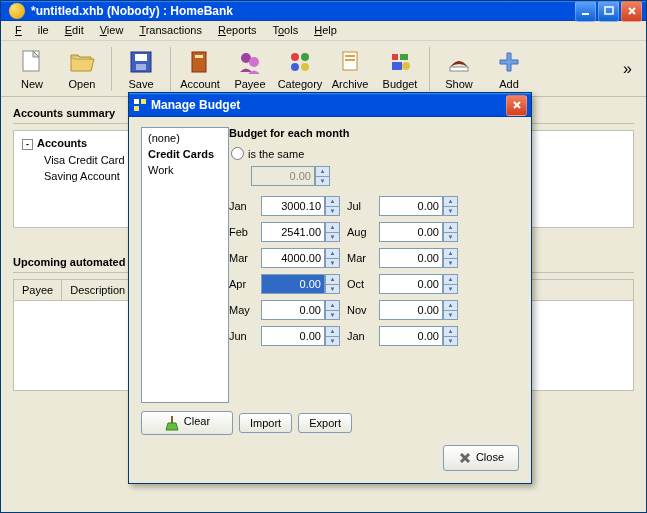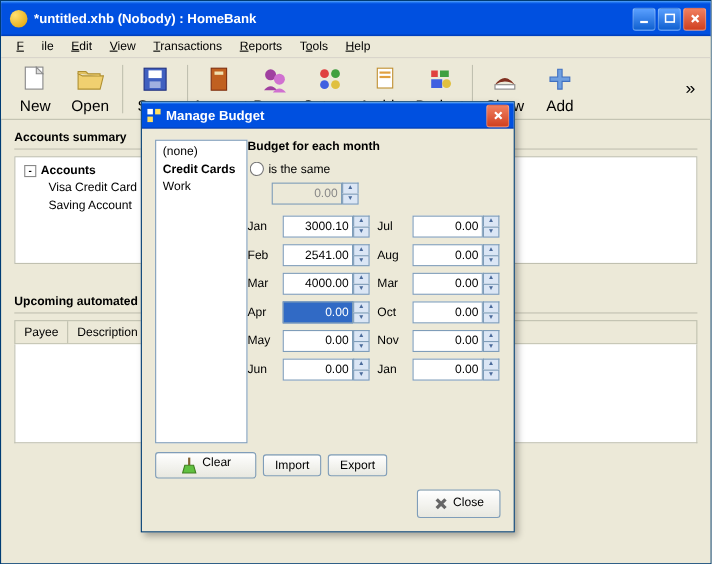--- a/index.html
+++ b/index.html
@@ -1,54 +1,54 @@
 <!DOCTYPE html>
 <html><head>
 <meta charset="utf-8">
 <style>
 * { box-sizing: border-box; margin: 0; padding: 0; font-family: Tahoma, sans-serif; font-size: 11px; }
 body { background: #ece9d8; width: 647px; height: 513px; overflow: hidden; position: relative; }
 
 
 .main-window { width: 647px; height: 513px; background: #ece9d8; border: 1px solid #003c74; }
-.titlebar { height: 32px; background: linear-gradient(to bottom, #3a95ff 0%, #0050e0 8%, #0050e0 92%, #003ab0 100%); display: flex; align-items: center; padding: 0 4px; }
+.titlebar { height: 20px; background: linear-gradient(to bottom, #3a95ff 0%, #0050e0 8%, #0050e0 92%, #003ab0 100%); display: flex; align-items: center; padding: 0 4px; }
 .titlebar-icon { width: 16px; height: 16px; margin: 0 4px; border-radius: 50%; background: radial-gradient(circle at 30% 30%, #ffe070, #e0a000); }
 .titlebar-text { color: white; font-weight: bold; flex: 1; padding-left: 2px; font-size: 12px; }
 .winbtns { display: flex; gap: 2px; }
 .winbtn { width: 21px; height: 21px; border-radius: 3px; border: 1px solid #fff4; display: flex; align-items: center; justify-content: center; color: white; font-weight: bold; font-size: 12px; cursor: pointer; }
 .winbtn.min, .winbtn.max { background: linear-gradient(to bottom, #5aa0ff, #1060d0); }
 .winbtn.close { background: linear-gradient(to bottom, #f08060, #d04020); }
 
 .menubar { height: 20px; background: #ece9d8; display: flex; padding: 0 6px; border-bottom: 1px solid #d4d0c8; }
 .menubar span { padding: 3px 8px; cursor: pointer; }
 .menubar span u { text-decoration: underline; }
 
 .toolbar { height: 56px; background: #ece9d8; display: flex; padding: 2px 6px; align-items: center; border-bottom: 1px solid #c0c0b0; }
 .tbtn { width: 50px; text-align: center; cursor: pointer; }
 .tbtn .ticon { width: 32px; height: 28px; margin: 0 auto 2px; display: flex; align-items: center; justify-content: center; }
-.tbtn .tlabel { font-size: 14px; }
+.tbtn .tlabel { font-size: 11px; }
 .sep { width: 1px; height: 44px; background: #c0c0b0; margin: 0 4px; }
 .expand { margin-left: auto; padding: 0 8px; font-size: 16px; cursor: pointer; }
 
 .content { padding: 10px 12px; }
 .section-title { font-weight: bold; padding-bottom: 4px; border-bottom: 1px solid #c0c0b0; margin-bottom: 6px; }
 .panel { border: 1px solid #c0c0b0; background: #fff; }
 
 .accounts-panel { height: 98px; padding: 4px; background: #fff; }
 .acct-row { padding: 2px 4px; }
 .acct-head { font-weight: bold; }
 .acct-row .expander { display:inline-block; width:11px; height:11px; border:1px solid #888; text-align:center; line-height:9px; font-size:9px; margin-right:4px; background:#fff; }
 
 .upcoming { margin-top: 28px; }
 .table-head { display:flex; border:1px solid #c0c0b0; background:#ece9d8; }
 .table-head div { padding:4px 8px; border-right:1px solid #c0c0b0; }
 .table-body { border:1px solid #c0c0b0; border-top:none; height:90px; background:#fff; }
 
 
-.dialog { position: absolute; left: 128px; top: 92px; width: 340px; background: #ece9d8; border: 1px solid #003c74; box-shadow: 3px 3px 6px rgba(0,0,0,0.3); }
+.dialog { position: absolute; left: 128px; top: 92px; width: 404px; background: #ece9d8; border: 1px solid #003c74; box-shadow: 3px 3px 6px rgba(0,0,0,0.3); }
 .dlg-title { height: 24px; background: linear-gradient(to bottom, #3a95ff 0%, #0050e0 8%, #0050e0 92%, #003ab0 100%); display:flex; align-items:center; padding:0 4px; }
 .dlg-title .ticon-sm { width:14px; height:14px; margin-right:4px; }
 .dlg-title-text { color:white; font-weight:bold; flex:1; font-size:12px; }
 .dlg-body { padding: 10px 12px 8px 12px; display:flex; gap:0; }
 .cat-list { width: 88px; height: 276px; background:#fff; border:1px solid #7f9db9; padding:2px 0; }
 .cat-list div { padding:2px 6px; cursor:pointer; }
 .cat-list .sel { font-weight:bold; }
 .budget-pane { flex:1; }
 .budget-title { font-weight:bold; margin-bottom:8px; }
 .radio-row { display:flex; align-items:center; gap:4px; margin:4px 0 6px 2px; }

